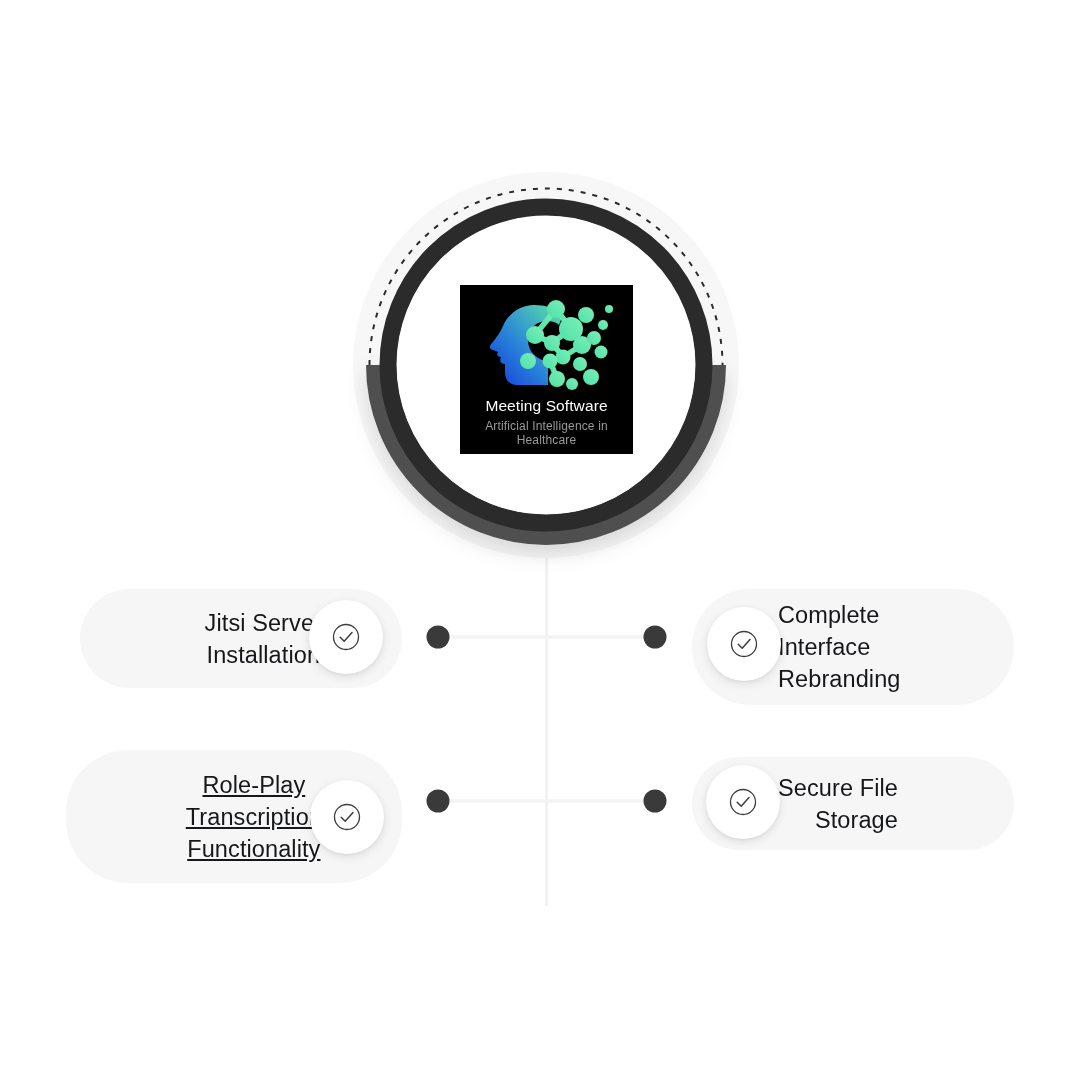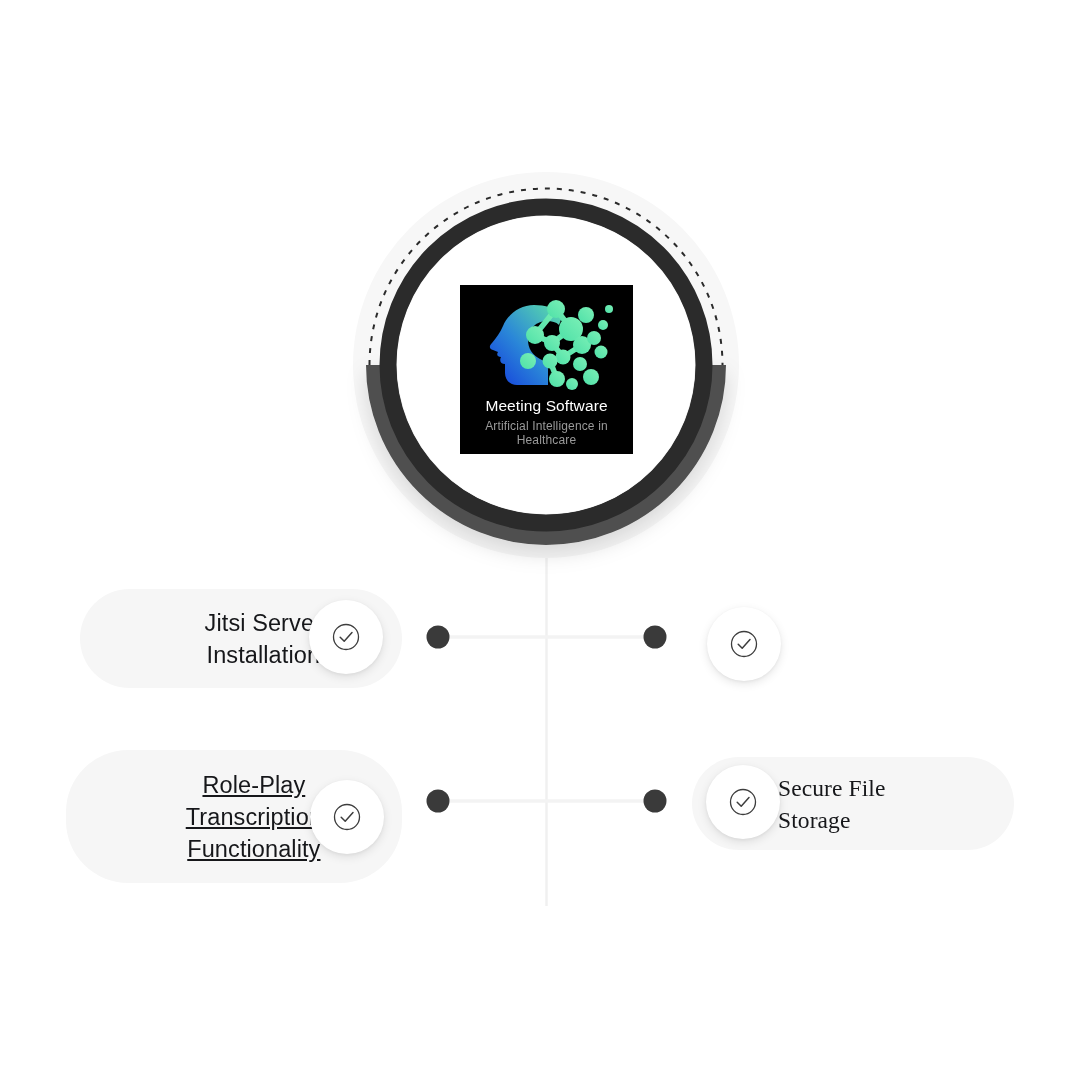--- a/index.html
+++ b/index.html
@@ -143,21 +143,21 @@
   
   #card-2 { left: 66px;  top: 750px; width: 336px; height: 133px; }
   #card-2 .card-label { padding-right: 72px; text-decoration: underline; }
 
   
   #card-3 { left: 692px; top: 589px; width: 322px; height: 116px; }
   #card-3 .card-label { padding-left: 78px; text-align: left; }
 
   
   #card-4 { left: 692px; top: 757px; width: 322px; height: 93px; }
-  #card-4 .card-label { padding-left: 78px; text-align: left; font-family: Liberation Serif, serif; }
+  #card-4 .card-label { padding-left: 78px; text-align: right; }
 
   .badge-icon { width: 30px; height: 30px; display: block; }
 </style>
 </head>
 <body>
 
 <div id="stage">
 
   <svg class="connectors" viewBox="0 0 1080 1080" width="1080" height="1080">
 
@@ -281,20 +281,25 @@
 Transcription
 Functionality</div>
   </div>
   <div class="badge" style="left:310px; top:780px;">
     <svg class="badge-icon" viewBox="0 0 30 30" fill="none">
       <circle cx="15" cy="15" r="12.5" stroke="#3d3d3d" stroke-width="1.3"></circle>
       <path d="M9.2 15.3 L13.2 19.2 L21 10.6" stroke="#3d3d3d" stroke-width="1.5" stroke-linecap="round" stroke-linejoin="round"></path>
     </svg>
   </div>
 
+  <div class="card right" id="card-3">
+    <div class="card-label">Complete
+Interface
+Rebranding</div>
+  </div>
   <div class="badge" style="left:707px; top:607px;">
     <svg class="badge-icon" viewBox="0 0 30 30" fill="none">
       <circle cx="15" cy="15" r="12.5" stroke="#3d3d3d" stroke-width="1.3"></circle>
       <path d="M9.2 15.3 L13.2 19.2 L21 10.6" stroke="#3d3d3d" stroke-width="1.5" stroke-linecap="round" stroke-linejoin="round"></path>
     </svg>
   </div>
 
   <div class="card right" id="card-4">
     <div class="card-label">Secure File
 Storage</div>

